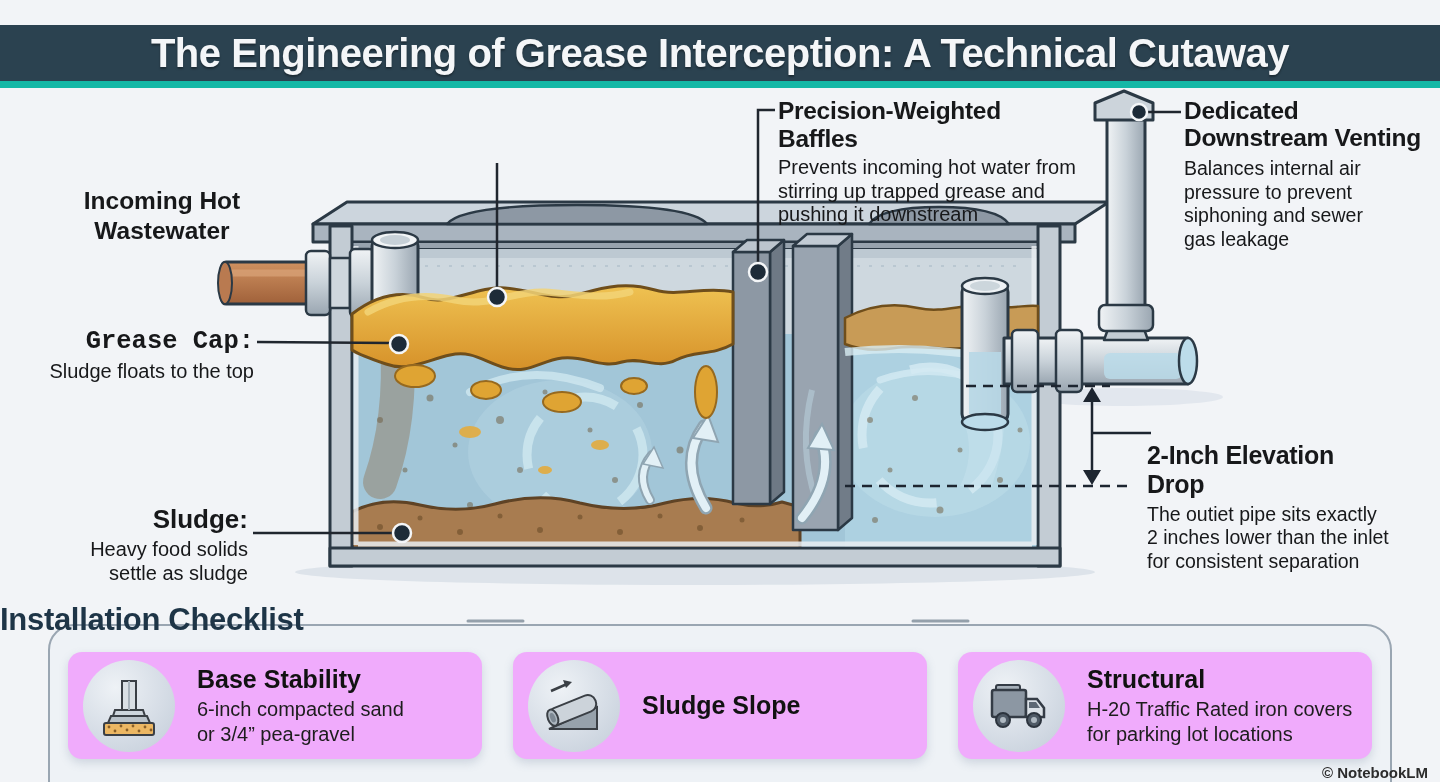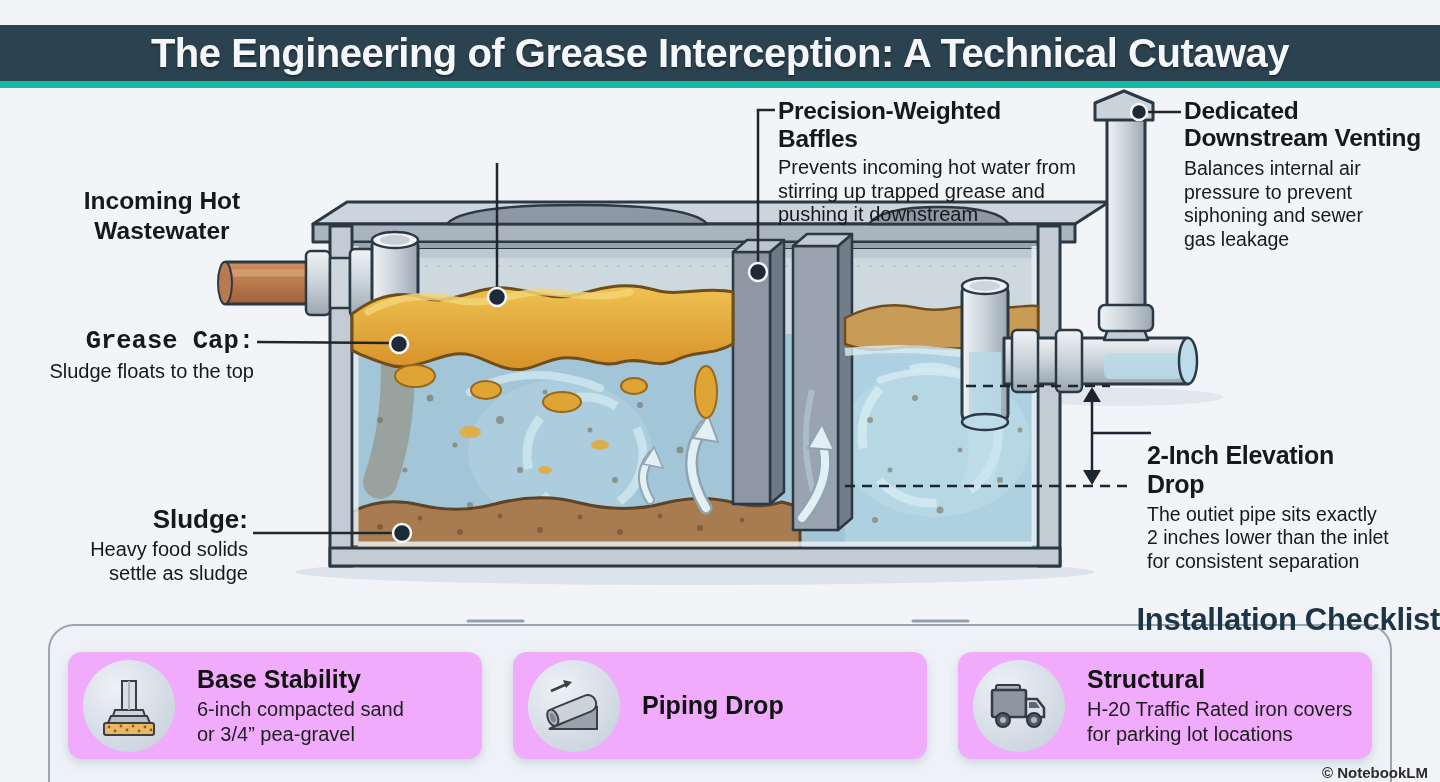--- a/index.html
+++ b/index.html
@@ -27,21 +27,21 @@
   #ann-grease-cap{left:34px;top:327px;width:220px;text-align:right;}
   #ann-grease-cap .t{font-size:25.5px;font-family:Liberation Mono, monospace;}
   #ann-grease-cap .b{font-size:20px;margin-top:4px;}
   #ann-sludge{left:38px;top:504px;width:210px;text-align:right;}
   #ann-sludge .t{font-size:26px;}
   #ann-sludge .b{font-size:20px;line-height:1.2;margin-top:2px;}
   #ann-elevation{left:1147px;top:441px;width:250px;}
   #ann-elevation .t{font-size:25px;letter-spacing:-0.3px;}
   #ann-elevation .b{font-size:19.5px;line-height:1.2;margin-top:4px;}
   
-  #checklist-heading{position:absolute;z-index:2;left:0;top:602px;width:1440px;text-align:right;
+  #checklist-heading{position:absolute;z-index:2;left:0;top:602px;width:1440px;text-align:left;
                      font-size:31px;font-weight:bold;color:#1e3547;letter-spacing:-0.3px;}
   #checklist-panel{position:absolute;z-index:1;left:48px;top:624px;width:1340px;height:200px;
                    border:2.5px solid #9aa6b2;border-radius:26px;background:rgba(232,237,243,.35);}
   .card{position:absolute;z-index:2;top:652px;width:414px;height:107px;background:#f0abfc;
         border-radius:14px;box-shadow:0 4px 10px rgba(90,110,140,.22);
         display:flex;align-items:center;}
   #card-base{left:68px;} #card-slope{left:513px;} #card-structural{left:958px;}
   .card .icon-circle{flex:0 0 auto;width:92px;height:92px;margin-left:15px;border-radius:50%;
         background:radial-gradient(circle at 35% 30%,#eef2f6 0%,#d6dde6 55%,#c2ccd8 100%);
         display:flex;align-items:center;justify-content:center;}
@@ -347,21 +347,21 @@
         <g transform="rotate(-22 34 38)">
           <rect x="8" y="30" width="50" height="17" rx="8" fill="#ccd3da" stroke="#3a3f45" stroke-width="2"></rect>
           <ellipse cx="12" cy="38.5" rx="5" ry="8.5" fill="#aeb8c1" stroke="#3a3f45" stroke-width="2"></ellipse>
           <ellipse cx="12" cy="38.5" rx="2.5" ry="5" fill="#7d8893"></ellipse>
         </g>
         <line x1="12" y1="20" x2="28" y2="13" stroke="#3a3f45" stroke-width="2.5"></line>
         <polygon points="33,11 24,9 27,17" fill="#3a3f45"></polygon>
       </svg>
     </div>
     <div class="txt">
-      <span class="t">Piping Drop</span>
+      <span class="t">Sludge Slope</span>
     </div>
   </div>
 
   <div class="card" id="card-structural">
     <div class="icon-circle">
       <svg width="70" height="70" viewBox="0 0 70 70">
         <rect x="12" y="14" width="24" height="6" rx="2" fill="#a6b0ba" stroke="#343c46" stroke-width="2"></rect>
         <rect x="8" y="19" width="34" height="27" rx="2" fill="#8c97a3" stroke="#343c46" stroke-width="2.5"></rect>
         <path d="M42,28 h11 l7,9 v9 h-18 Z" fill="#dce2e8" stroke="#343c46" stroke-width="2.5"></path>
         <path d="M45,31 h7 l4,6 h-11 Z" fill="#5d6874"></path>

